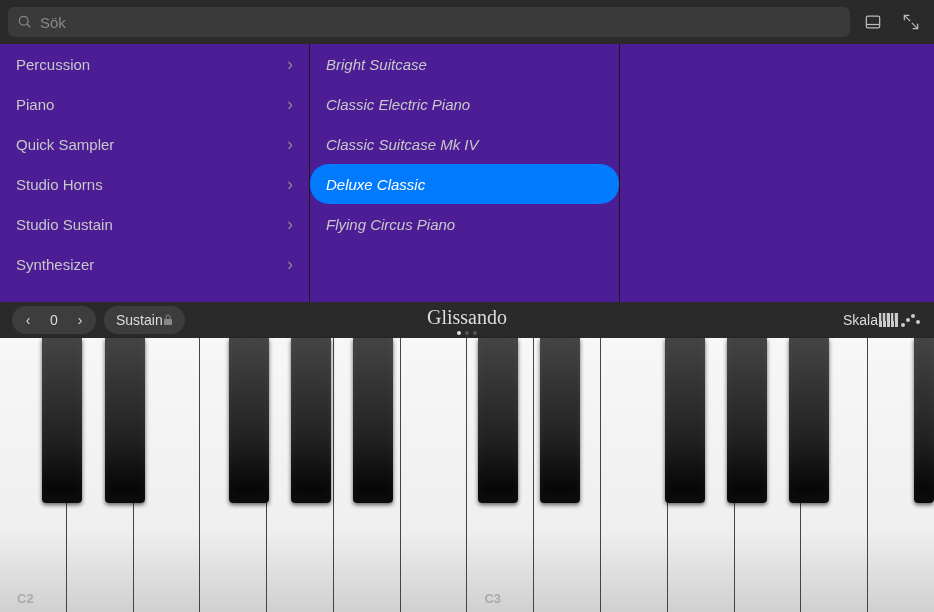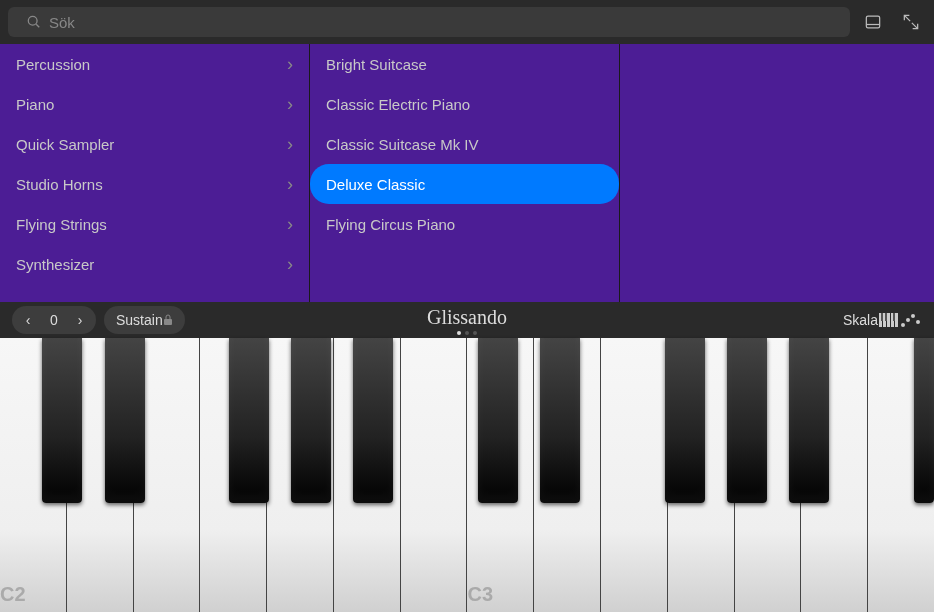--- a/index.html
+++ b/index.html
@@ -22,21 +22,21 @@
     background: #2a2a2a;
     gap: 8px;
   }
   .search-wrap {
     flex: 1;
     display: flex;
     align-items: center;
     background: #3a3a3a;
     border-radius: 6px;
     height: 30px;
-    padding: 0 19px;
+    padding: 0 10px;
   }
   .search-icon { width: 14px; height: 14px; fill: #888; margin-right: 8px; }
   .search-input {
     flex: 1;
     background: transparent;
     border: none;
     outline: none;
     color: #d0d0d0;
     font-size: 15px;
   }
@@ -64,21 +64,21 @@
   .cat-item, .preset-item {
     display: flex;
     align-items: center;
     justify-content: space-between;
     height: 40px;
     padding: 0 16px;
     font-size: 15px;
     color: #c8c8c8;
     cursor: pointer;
   }
-  .preset-item { padding-left: 16px; justify-content: flex-start; }
+  .preset-item { padding-left: 16px; justify-content: flex-start; font-style: italic; }
   .selected-preset { background: #007aff; color: #fff; border-radius: 19px; }
   .chevron { font-size: 18px; color: #888; }
   
   
   .kbd-toolbar {
     height: 36px;
     background: #2a2a2a;
     display: flex;
     align-items: center;
     padding: 0 12px;
@@ -125,22 +125,22 @@
   .white-keys { display:flex; height:100%; }
   .white-key {
     flex:1;
     background: linear-gradient(180deg, #f7f7f7 0%, #efefef 70%, #d0d0d0 100%);
     border-right: 1px solid #444;
     position:relative;
     cursor:pointer;
   }
   .white-key:last-child { border-right:none; }
   .key-label {
-    position:absolute; bottom:6px; left:0;
-    font-size:20px; font-weight:600; color:#aaa;
+    position:absolute; bottom:6px; left:17px;
+    font-size:13px; font-weight:600; color:#aaa;
   }
   .black-key {
     position:absolute;
     top:0;
     width: 40px;
     height: 165px;
     background: linear-gradient(180deg, #444 0%, #222 60%, #000 100%);
     border-radius: 0 0 4px 4px;
     z-index:2;
     cursor:pointer;
@@ -184,21 +184,21 @@
       </div>
     <div class="cat-item">
         <span>Quick Sampler</span>
         <span class="chevron">›</span>
       </div>
     <div class="cat-item">
         <span>Studio Horns</span>
         <span class="chevron">›</span>
       </div>
     <div class="cat-item">
-        <span>Flying Strings</span>
+        <span>Studio Sustain</span>
         <span class="chevron">›</span>
       </div>
     <div class="cat-item">
         <span>Synthesizer</span>
         <span class="chevron">›</span>
       </div>
   </div>
   <div class="col">
     <div class="preset-item">
         <span>Bright Suitcase</span>

